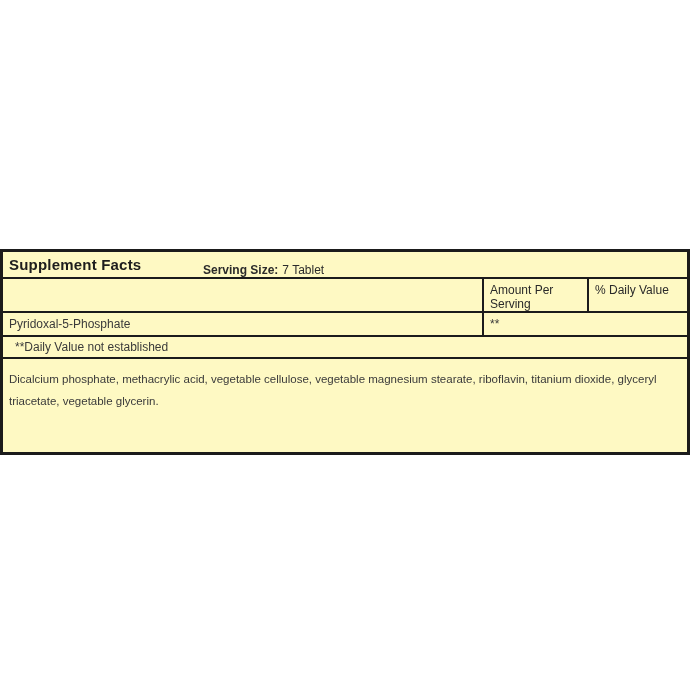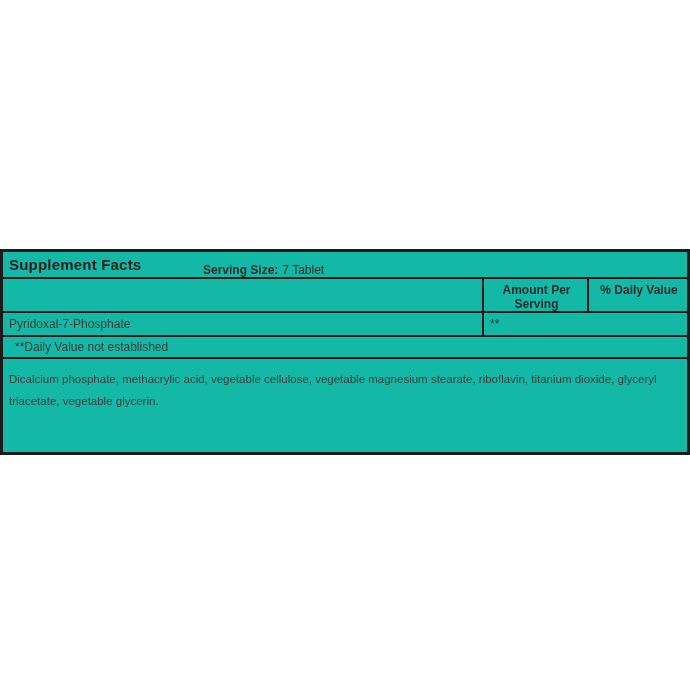--- a/index.html
+++ b/index.html
@@ -14,21 +14,21 @@
     position: relative;
     overflow: hidden;
   }
   .sf-panel {
     position: absolute;
     top: 249px;
     left: 0;
     width: 690px;
     height: 206px;
     box-sizing: border-box;
-    background: #14b8a6;
+    background: #fef9c3;
     border: 3px solid #1b1b1b;
     color: #3a3a3a;
   }
   .row { box-sizing: border-box; }
   .row + .row { border-top: 2px solid #1b1b1b; }
 
   
   .title-row {
     height: 25px;
     position: relative;
@@ -62,25 +62,24 @@
   .cell {
     box-sizing: border-box;
     padding-left: 6px;
     padding-right: 4px;
     font-size: 12px;
   }
   .mid-cell, .end-cell { border-left: 2px solid #1b1b1b; }
 
   .colhead-row { height: 34px; }
   .colhead-row .cell {
-    font-weight: bold;
+    font-weight: normal;
     color: #2a2a2a;
     line-height: 14px;
     padding-top: 4px;
-    text-align: center;
   }
 
   .item-row { height: 24px; }
   .item-row .cell {
     display: flex;
     align-items: center;
   }
 
   
   .footnote-row {
@@ -120,21 +119,21 @@
     </span>
   </div>
 
   <div class="row grid colhead-row">
     <div class="cell name-cell"></div>
     <div class="cell mid-cell">Amount Per Serving</div>
     <div class="cell end-cell">% Daily Value</div>
   </div>
 
   <div class="row grid item-row">
-    <div class="cell name-cell">Pyridoxal-7-Phosphate</div>
+    <div class="cell name-cell">Pyridoxal-5-Phosphate</div>
     <div class="cell end-cell">**</div>
   </div>
 
   <div class="row footnote-row">**Daily Value not established</div>
 
   <div class="row other-row">
     <p class="other-text">Dicalcium phosphate, methacrylic acid, vegetable cellulose, vegetable magnesium stearate, riboflavin, titanium dioxide, glyceryl triacetate, vegetable glycerin.</p>
   </div>
 
 </div>

